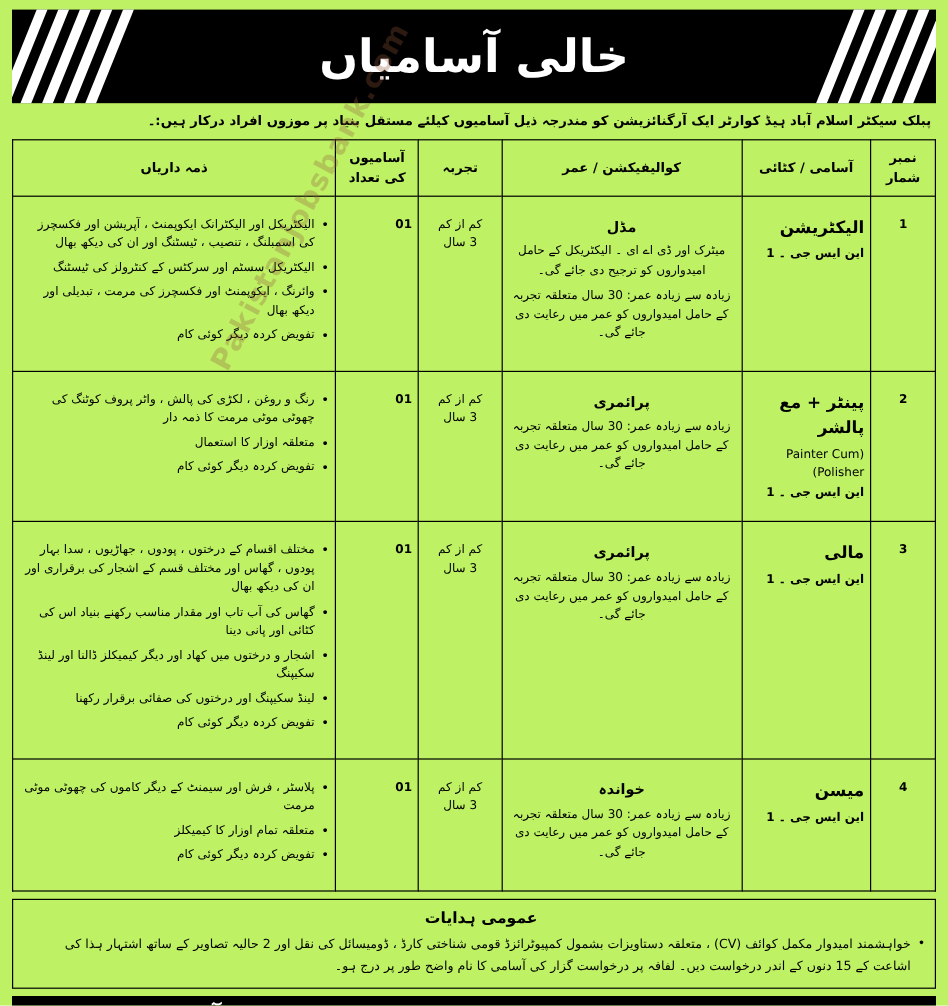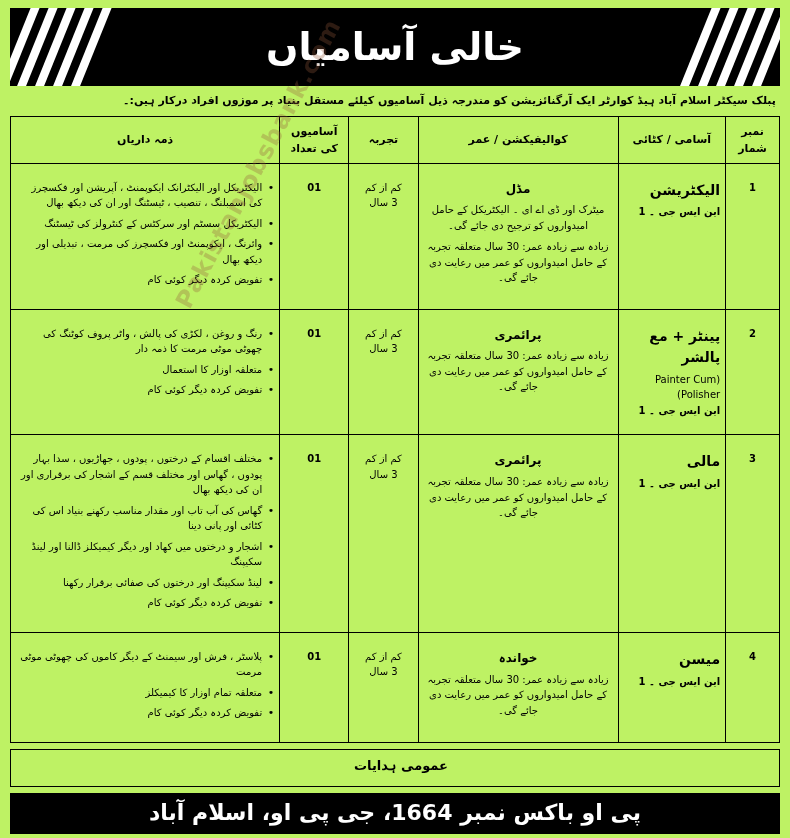--- a/index.html
+++ b/index.html
@@ -96,21 +96,21 @@
   col.c-num{width:9%;}
   col.c-duty{width:35%;}
 
   td.sr{text-align:center;vertical-align:middle;font-size:11px;font-weight:bold;}
   td.post{text-align:right;vertical-align:middle;font-weight:bold;}
   td.post .big{font-size:14px;display:block;margin-bottom:3px;}
   td.post .sub{font-size:10px;display:block;font-weight:bold;}
   td.post .eng{font-size:10px;display:block;font-weight:normal;direction:ltr;}
   td.exp{text-align:center;vertical-align:middle;font-size:11px;}
   td.exp span{display:block;}
-  td.num{text-align:center;vertical-align:middle;font-size:12px;font-weight:bold;}
+  td.num{text-align:right;vertical-align:middle;font-size:12px;font-weight:bold;}
   td.qual{text-align:center;}
   td.qual .hd{display:block;font-weight:bold;font-size:12px;margin-bottom:4px;}
   td.qual p{margin:0 0 6px 0;}
   td.duty ul{
     margin:0;padding:0;list-style:none;
   }
   td.duty li{
     position:relative;
     padding-right:12px;
     margin-bottom:5px;
@@ -317,19 +317,20 @@
           </ul>
         </td>
       </tr>
 
     </tbody>
   </table>
 
   <div class="instr">
     <div class="hd">عمومی ہدایات</div>
     <ul>
+      <li>خواہشمند امیدوار مکمل کوائف (CV) ، متعلقہ دستاویزات بشمول کمپیوٹرائزڈ قومی شناختی کارڈ ، ڈومیسائل کی نقل اور 2 حالیہ تصاویر کے ساتھ اشتہار ہذا کی اشاعت کے 15 دنوں کے اندر درخواست دیں۔ لفافہ پر درخواست گزار کی آسامی کا نام واضح طور پر درج ہو۔</li>
     </ul>
   </div>
 
   <div class="footer">پی او باکس نمبر 1664، جی پی او، اسلام آباد</div>
 
   <div class="watermark">Pakistanjobsbank.com</div>
 </div>
 
 </body></html>

